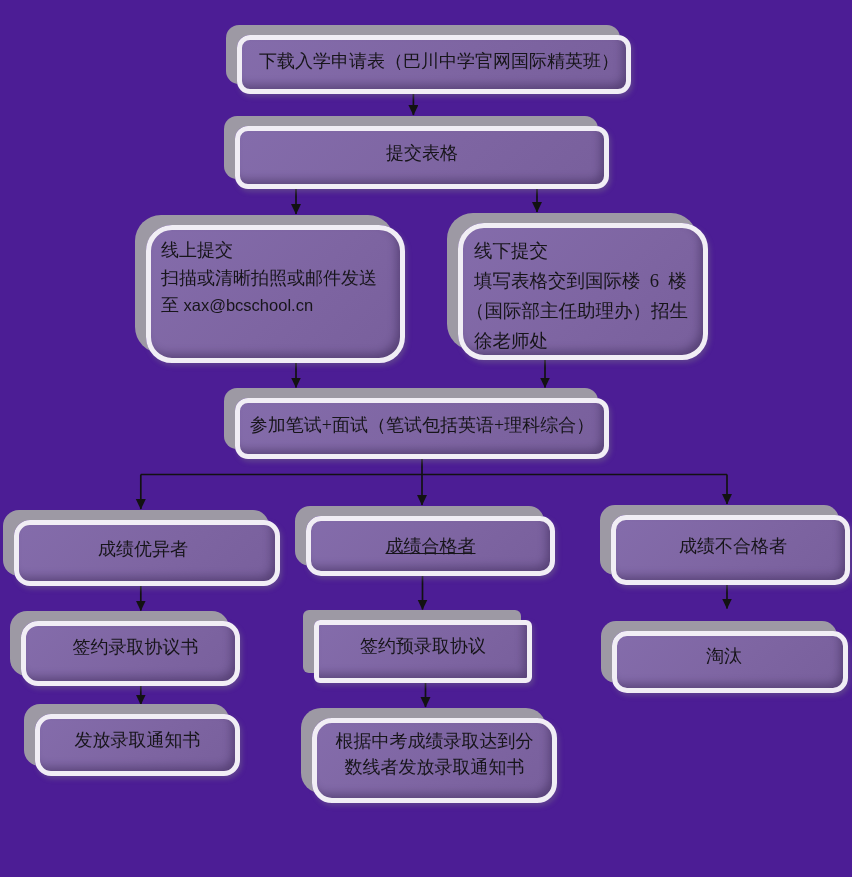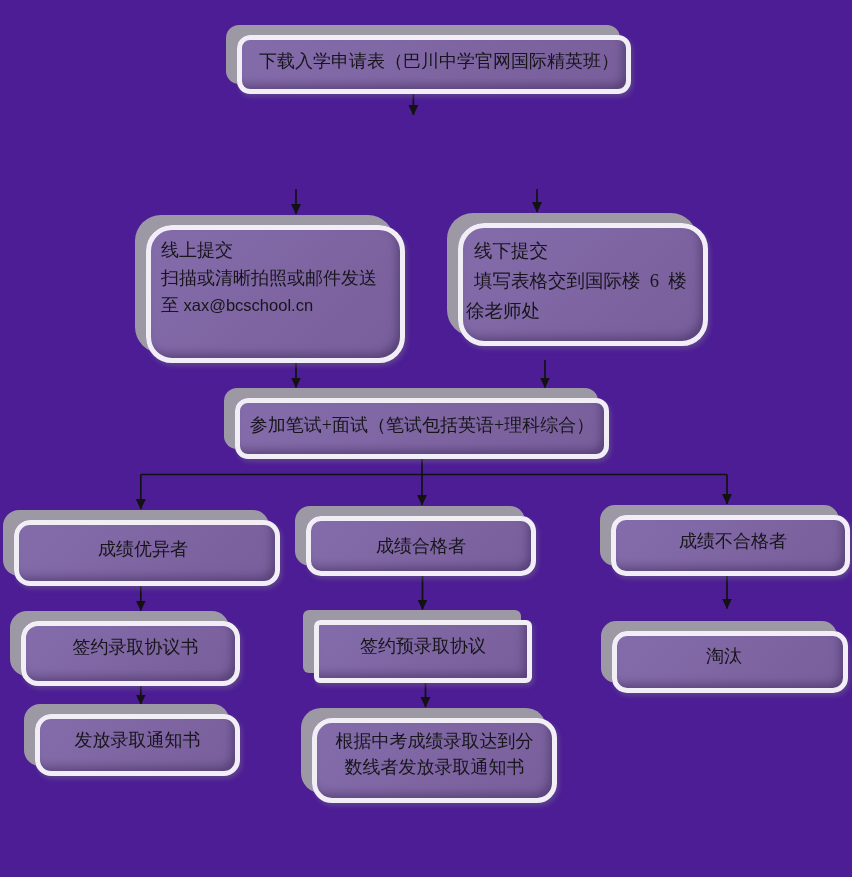--- a/index.html
+++ b/index.html
@@ -30,28 +30,28 @@
   }
   .node .line{white-space:pre;}
   .latin{font-family:"Liberation Sans", sans-serif;font-size:16.5px;}
 
   
   #nd-download { left:237px; top:35px;  width:394px; height:59px;  border-radius:13px; padding-bottom:7px; padding-left:10px;}
   #nd-submit   { left:235px; top:126px; width:374px; height:63px;  border-radius:13px; padding-bottom:9px;}
   #nd-online   { left:146px; top:225px; width:259px; height:138px; border-radius:26px;
                  justify-content:flex-start; align-items:flex-start;
                  padding:7px 6px 0 10px; line-height:27.5px;}
-  #nd-offline  { left:458px; top:223px; width:250px; height:123px; border-radius:26px;
+  #nd-offline  { left:458px; top:223px; width:250px; height:137px; border-radius:26px;
                  justify-content:flex-start; align-items:flex-start;
                  padding:8px 4px 0 11px; line-height:30px; font-size:18.5px;}
   #nd-offline .line:nth-child(3){margin-left:-8px;}
   #nd-exam     { left:235px; top:398px; width:374px; height:61px;  border-radius:13px; padding-bottom:7px;}
   #nd-excellent{ left:14px;  top:520px; width:266px; height:66px;  border-radius:16px; padding-bottom:9px; padding-right:8px;}
-  #nd-pass     { left:306px; top:516px; width:230px; height:60px;  border-radius:15px; }
-  #nd-fail     { left:611px; top:515px; width:239px; height:61px;  border-radius:15px; padding-bottom:9px; padding-left:5px;justify-content:center;}
+  #nd-pass     { left:306px; top:516px; width:249px; height:60px;  border-radius:15px; text-decoration:underline;}
+  #nd-fail     { left:611px; top:515px; width:239px; height:70px;  border-radius:15px; padding-bottom:9px; padding-left:5px;justify-content:center;}
   #nd-sign     { left:21px;  top:621px; width:219px; height:65px;  border-radius:17px; padding-bottom:14px; padding-left:10px;}
   #nd-presign  { left:314px; top:620px; width:218px; height:63px;  border-radius:6px; padding-bottom:12px; }
   #nd-out      { left:612px; top:619px; width:236px; height:62px;  border-radius:15px; padding-bottom:12px; padding-right:12px;margin-top:12px;}
   #nd-notice   { left:35px;  top:714px; width:205px; height:62px;  border-radius:16px; padding-bottom:11px;}
   #nd-final    { left:312px; top:718px; width:245px; height:85px;  border-radius:20px;
                  justify-content:flex-start; padding:6px 4px 0 4px; line-height:25.5px;}
 </style>
 </head>
 <body>
 
@@ -79,30 +79,34 @@
       <line x1="727" y1="576" x2="727" y2="608.5" marker-end="url(#ah)"></line>
       <line x1="140.8" y1="686" x2="140.8" y2="704.5" marker-end="url(#ah)"></line>
       <line x1="425.5" y1="683" x2="425.5" y2="707" marker-end="url(#ah)"></line>
     </g>
   </svg>
 
   <div class="node" id="nd-download">
     <div class="line">下载入学申请表（巴川中学官网国际精英班）</div>
   </div>
 
+  <div class="node" id="nd-submit">
+    <div class="line">提交表格</div>
+  </div>
 
   <div class="node" id="nd-online">
     <div class="line">线上提交</div>
     <div class="line">扫描或清晰拍照或邮件发送</div>
     <div class="line"><span>至 </span><span class="latin">xax@bcschool.cn</span></div>
   </div>
 
   <div class="node" id="nd-offline">
     <div class="line">线下提交</div>
     <div class="line">填写表格交到国际楼 6 楼</div>
+    <div class="line">（国际部主任助理办）招生</div>
     <div class="line">徐老师处</div>
   </div>
 
   <div class="node" id="nd-exam">
     <div class="line">参加笔试+面试（笔试包括英语+理科综合）</div>
   </div>
 
   <div class="node" id="nd-excellent">
     <div class="line">成绩优异者</div>
   </div>

